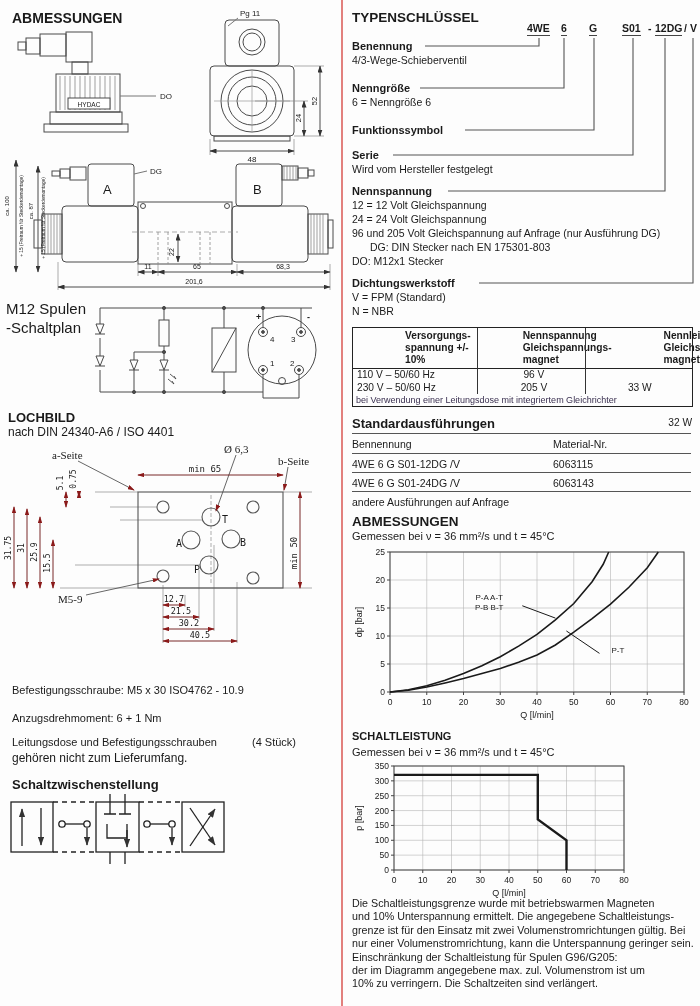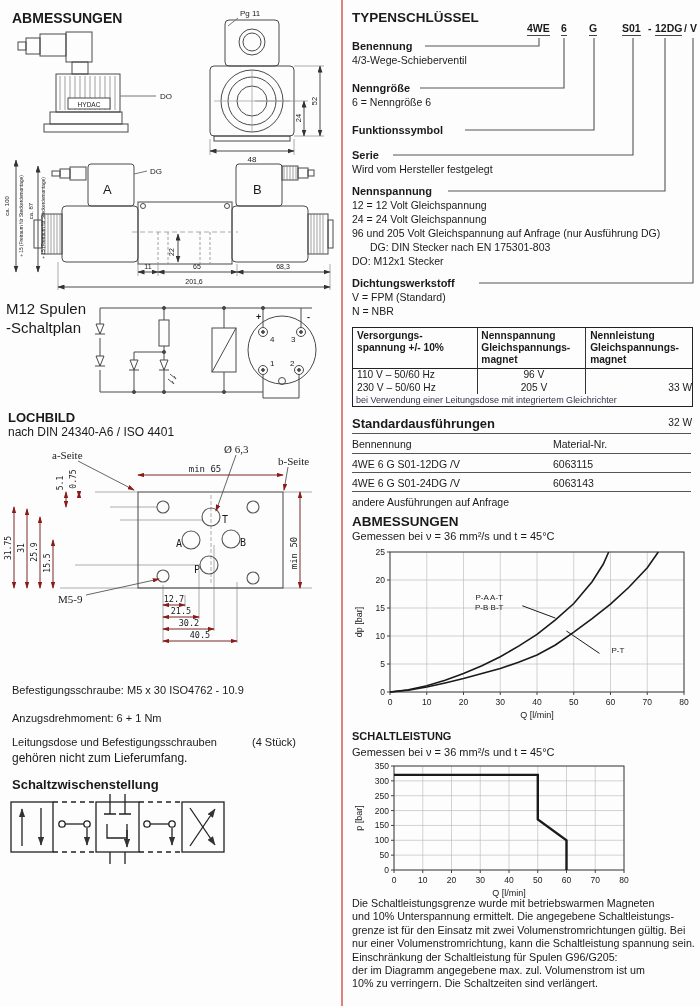--- a/index.html
+++ b/index.html
@@ -11,21 +11,21 @@
   .txt{font-size:10.5px;}
   svg{position:absolute;overflow:visible;}
   svg text{font-family:"Liberation Sans",sans-serif;fill:#1a1a1a;}
   .cad{font-family:"DejaVu Sans Mono",monospace;}
   .ser{font-family:"Liberation Serif",serif;}
   .code{font-size:10.5px;font-weight:bold;position:absolute;top:22px;}
   .code.u{border-bottom:1.5px solid #444;padding-bottom:1px;}
   .divider{position:absolute;left:341px;top:0;width:2px;height:1006px;background:#e2807d;}
   .tblv{position:absolute;width:1px;background:#333;}
   .cell{line-height:12px;font-size:10.2px;}
-  .thead{font-weight:bold;}
+  .thead{font-weight:bold;margin-left:48px;}
   .rule{position:absolute;height:0;border-top:1px solid #555;}
   .ftline{font-size:10.7px;line-height:13.4px;white-space:nowrap;}
 </style>
 </head>
 <body>
 
 <svg width="0" height="0" style="position:absolute">
 <defs>
 <marker id="be" markerWidth="7" markerHeight="5" refX="6.5" refY="2.5" orient="auto">
         <path d="M0,0L7,2.5L0,5z" fill="#333"></path>
@@ -343,21 +343,21 @@
     </div>
   </div>
   <div style="display:flex;height:13px;font-size:10.2px;">
     <div style="width:124px;padding-left:4px;">110 V – 50/60 Hz</div>
     <div style="width:108px;text-align:center;">96 V</div>
     <div style="width:105px;text-align:right;margin-top:48px;">32 W</div>
   </div>
   <div style="display:flex;height:13px;font-size:10.2px;">
     <div style="width:124px;padding-left:4px;">230 V – 50/60 Hz</div>
     <div style="width:108px;text-align:center;">205 V</div>
-    <div style="width:105px;text-align:right;">33 W</div>
+    <div style="width:105px;text-align:center;">33 W</div>
   </div>
   <div style="height:12px;font-size:9px;padding-left:3px;color:#3a3050;">bei Verwendung einer Leitungsdose mit integriertem Gleichrichter</div>
   <div class="tblv" style="left:124px;top:0;height:66px;"></div>
   <div class="tblv" style="left:232px;top:0;height:66px;"></div>
 </div>
 
 <div class="abs h2" style="left:352px;top:416px;">Standardausführungen</div>
 <div class="rule" style="left:352px;top:433px;width:339px;"></div>
 <div class="abs txt" style="left:352px;top:438px;">Bennennung</div>
 <div class="abs txt" style="left:553px;top:438px;">Material-Nr.</div>
@@ -487,17 +487,17 @@
       <text x="39" y="11" font-size="8.5" text-anchor="end">350</text>
       <text x="159" y="138" font-size="9" text-anchor="middle">Q [l/min]</text>
       <text x="12" y="60" font-size="9" text-anchor="middle" transform="rotate(-90 12 60)">p [bar]</text>
       <polyline points="44.0,16.9 187.8,16.9 187.8,61.5 216.5,82.3 216.5,112.0" fill="none" stroke="#1a1a1a" stroke-width="2.4"></polyline>
     </svg></div>
 
 <div class="abs" style="left:352px;top:897px;">
   <div class="ftline">Die Schaltleistungsgrenze wurde mit betriebswarmen Magneten</div>
   <div class="ftline">und 10% Unterspannung ermittelt. Die angegebene Schaltleistungs-</div>
   <div class="ftline">grenze ist für den Einsatz mit zwei Volumenstromrichtungen gültig. Bei</div>
-  <div class="ftline">nur einer Volumenstromrichtung, kann die Schaltleistung spannung sein.</div>
+  <div class="ftline">nur einer Volumenstromrichtung, kann die Unterspannung geringer sein.</div>
   <div class="ftline">Einschränkung der Schaltleistung für Spulen G96/G205:</div>
   <div class="ftline">der im Diagramm angegebene max. zul. Volumenstrom ist um</div>
   <div class="ftline">10% zu verringern. Die Schaltzeiten sind verlängert.</div>
 </div>
 
 </body></html>

